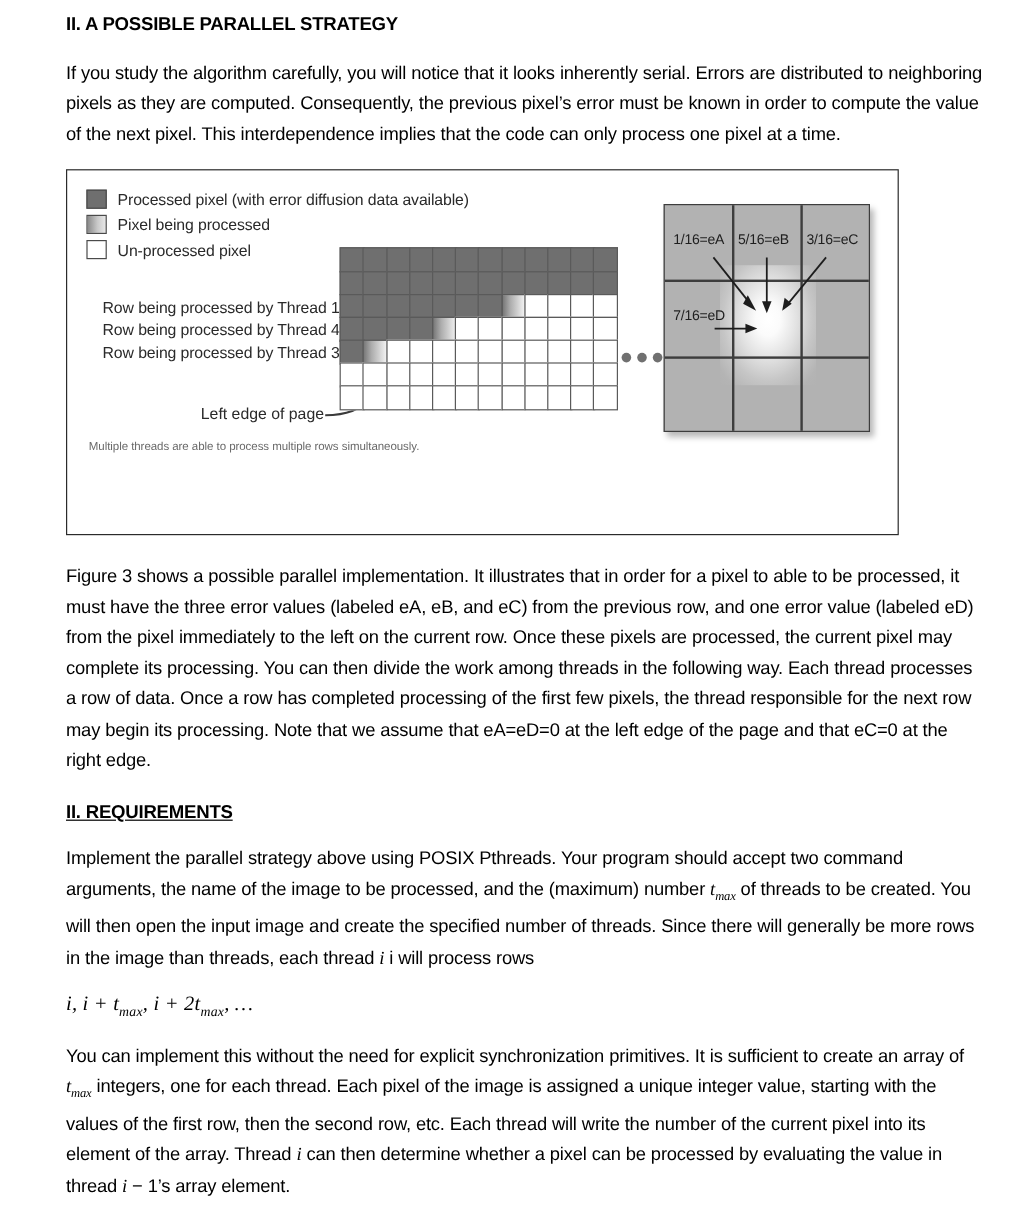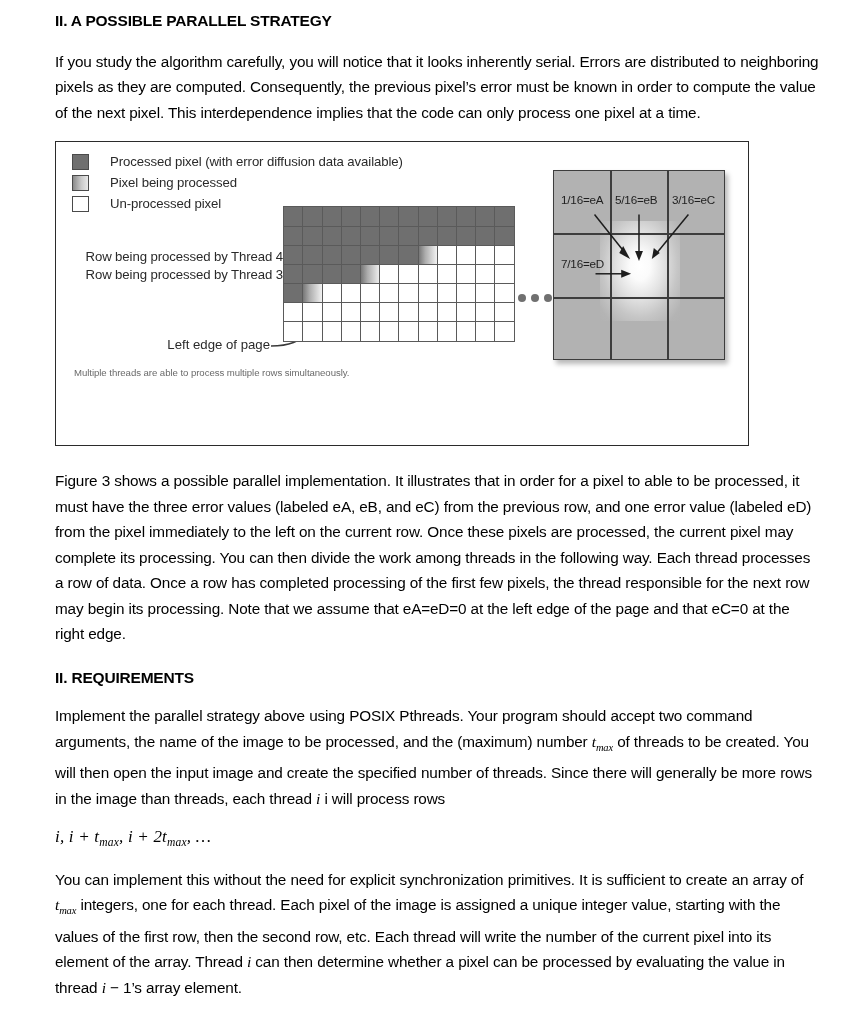--- a/index.html
+++ b/index.html
@@ -31,20 +31,21 @@
   h2.section-heading {
     font-size: 15.5px;
     font-weight: bold;
     letter-spacing: -0.2px;
     margin: 0 0 18px 0;
     line-height: 1.2;
   }
   h2.section-heading.req {
     margin-top: 22px;
     margin-bottom: 16px;
+    text-decoration: underline;
   }
 
   p.body-text {
     font-size: 15.3px;
     line-height: 25.5px;
     margin: 0 0 16px 0;
     text-align: left;
     letter-spacing: -0.15px;
     word-spacing: 0.1px;
   }
@@ -88,24 +89,23 @@
   }
 
   
   .legend {
     position: absolute;
     left: 16px;
     top: 12px;
   }
   .legend-row {
     display: flex;
-    align-items: flex-start;
+    align-items: flex-end;
     height: 20px;
     margin-bottom: 1px;
-    gap: 12px;
   }
   .swatch {
     width: 17px;
     height: 16px;
     border: 1.6px solid #4a4a4a;
     box-sizing: border-box;
     margin-right: 9px;
     flex: none;
   }
   .sw-processed { background: #6f6f6f; }
@@ -266,20 +266,21 @@
             <span class="swatch sw-being"></span>
             <span class="legend-label">Pixel being processed</span>
           </div>
           <div class="legend-row">
             <span class="swatch sw-un"></span>
             <span class="legend-label">Un-processed pixel</span>
           </div>
         </div>
 
         <div class="thread-labels">
+          <div class="thread-label">Row being processed by Thread 1</div>
           <div class="thread-label">Row being processed by Thread 4</div>
           <div class="thread-label">Row being processed by Thread 3</div>
         </div>
 
         <div class="left-edge-label">Left edge of page</div>
         <svg class="left-edge-arrow" viewBox="0 0 70 36">
           <path d="M2,26 C20,26 30,22 44,10" stroke="#3a3a3a" stroke-width="1.6" fill="none"></path>
           <path d="M48,6 L38,17 L50,16 Z" fill="#1d1d1d"></path>
         </svg>
 

